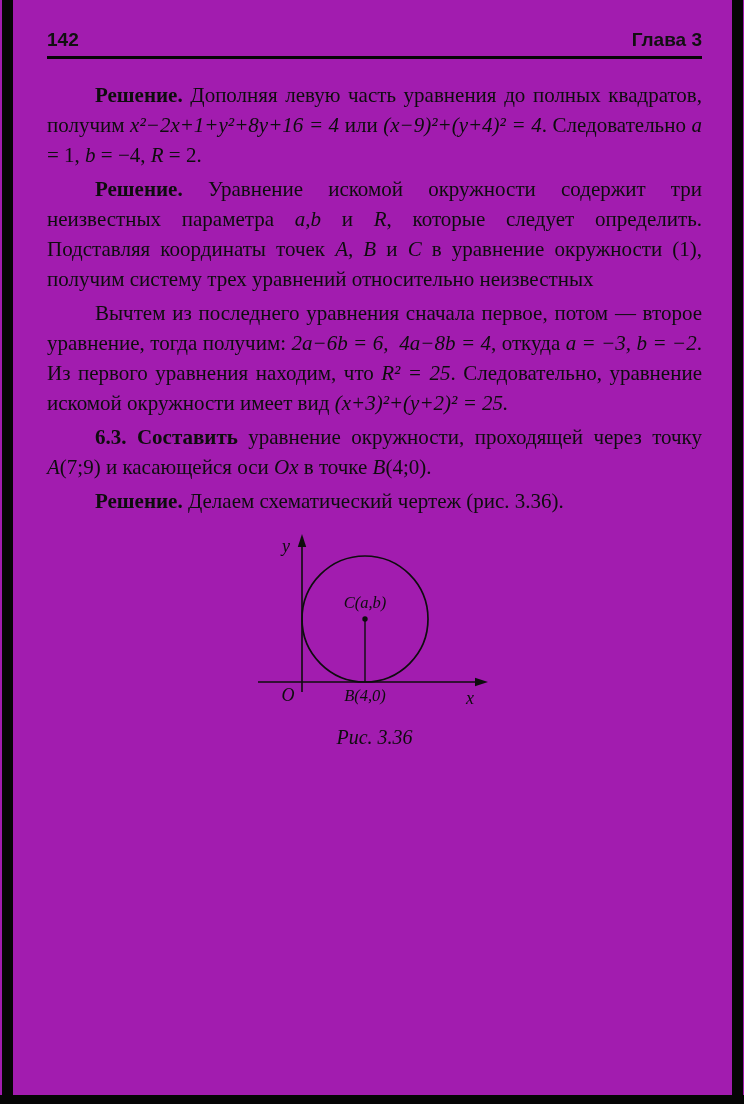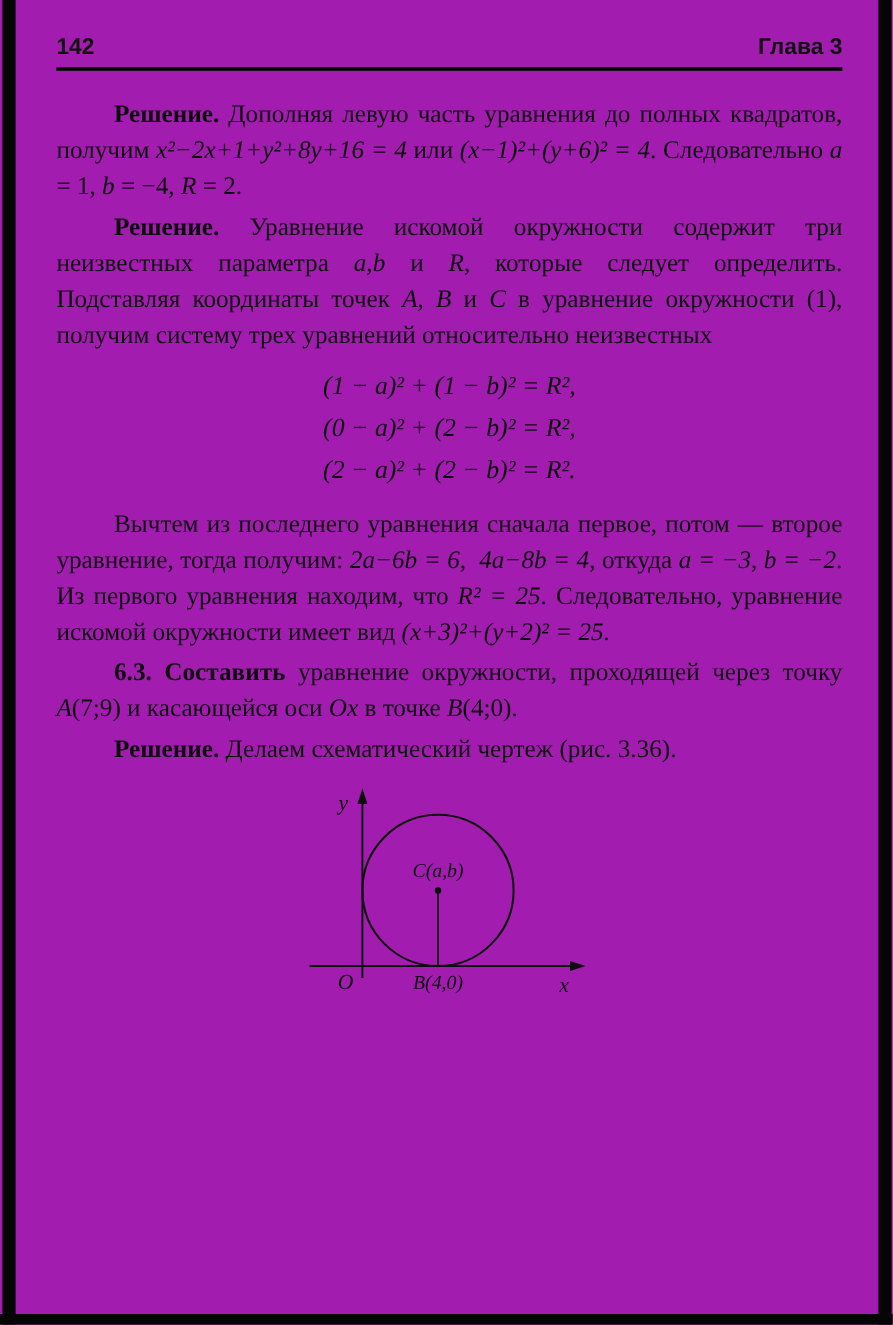--- a/index.html
+++ b/index.html
@@ -50,28 +50,23 @@
 
   <div class="content">
 
     <div class="header">
       <span class="pagenum">142</span>
       <span class="chapter">Глава 3</span>
     </div>
     <div class="rule"></div>
 
     <div class="body">
-      <p class="para"><span class="rb">Решение.</span><span> Дополняя левую часть уравнения до полных квадратов, получим </span><span class="ri">x²−2x+1+y²+8y+16 = 4</span><span> или </span><span class="ri">(x−1)²+(y+6)² = 4</span><span>. Следовательно </span><span class="ri">a</span><span> = 1, </span><span class="ri">b</span><span> = −4, </span><span class="ri">R</span><span> = 2.</span></p>
+      <p class="para"><span class="rb">Решение.</span><span> Дополняя левую часть уравнения до полных квадратов, получим </span><span class="ri">x²−2x+1+y²+8y+16 = 4</span><span> или </span><span class="ri">(x−9)²+(y+4)² = 4</span><span>. Следовательно </span><span class="ri">a</span><span> = 1, </span><span class="ri">b</span><span> = −4, </span><span class="ri">R</span><span> = 2.</span></p>
       <p class="para"><span class="rb">Решение.</span><span> Уравнение искомой окружности содержит три неизвестных параметра </span><span class="ri">a,b</span><span> и </span><span class="ri">R</span><span>, которые следует определить. Подставляя координаты точек </span><span class="ri">A, B</span><span> и </span><span class="ri">C</span><span> в уравнение окружности (1), получим систему трех уравнений относительно неизвестных</span></p>
 
-      <div class="equations">
-        <div class="eq">(1 − a)² + (1 − b)² = R²,</div>
-        <div class="eq">(0 − a)² + (2 − b)² = R²,</div>
-        <div class="eq">(2 − a)² + (2 − b)² = R².</div>
-      </div>
 
       <p class="para"><span>Вычтем из последнего уравнения сначала первое, потом — второе уравнение, тогда получим: </span><span class="ri">2a−6b = 6,&nbsp; 4a−8b = 4</span><span>, откуда </span><span class="ri">a = −3, b = −2</span><span>. Из первого уравнения находим, что </span><span class="ri">R² = 25</span><span>. Следовательно, уравнение искомой окружности имеет вид </span><span class="ri">(x+3)²+(y+2)² = 25.</span></p>
       <p class="para"><span class="rb">6.3. Составить</span><span> уравнение окружности, проходящей через точку </span><span class="ri">A</span><span>(7;9) и касающейся оси </span><span class="ri">Ox</span><span> в точке </span><span class="ri">B</span><span>(4;0).</span></p>
       <p class="para"><span class="rb">Решение.</span><span> Делаем схематический чертеж (рис. 3.36).</span></p>
     </div>
 
     <div class="figure">
       <svg width="250" height="184" viewBox="0 0 250 184">
 
         <line x1="8" y1="150" x2="228" y2="150" stroke="#0d0d0d" stroke-width="1.6"></line>
@@ -84,16 +79,17 @@
 
         <line x1="115" y1="87" x2="115" y2="150" stroke="#0d0d0d" stroke-width="1.4"></line>
         <circle cx="115" cy="87" r="2.7" fill="#0d0d0d"></circle>
 
         <text class="svgtext" x="36" y="20" font-size="18" text-anchor="middle" fill="#0d0d0d">y</text>
         <text class="svgtext" x="220" y="172" font-size="18" text-anchor="middle" fill="#0d0d0d">x</text>
         <text class="svgtext" x="38" y="169" font-size="18" text-anchor="middle" fill="#0d0d0d">O</text>
         <text class="svgtext" x="115" y="76" font-size="16.5" text-anchor="middle" fill="#0d0d0d">C(a,b)</text>
         <text class="svgtext" x="115" y="169" font-size="16.5" text-anchor="middle" fill="#0d0d0d">B(4,0)</text>
       </svg>
+      <div class="caption">Рис. 3.36</div>
     </div>
 
   </div>
 </div>
 
 </body></html>

